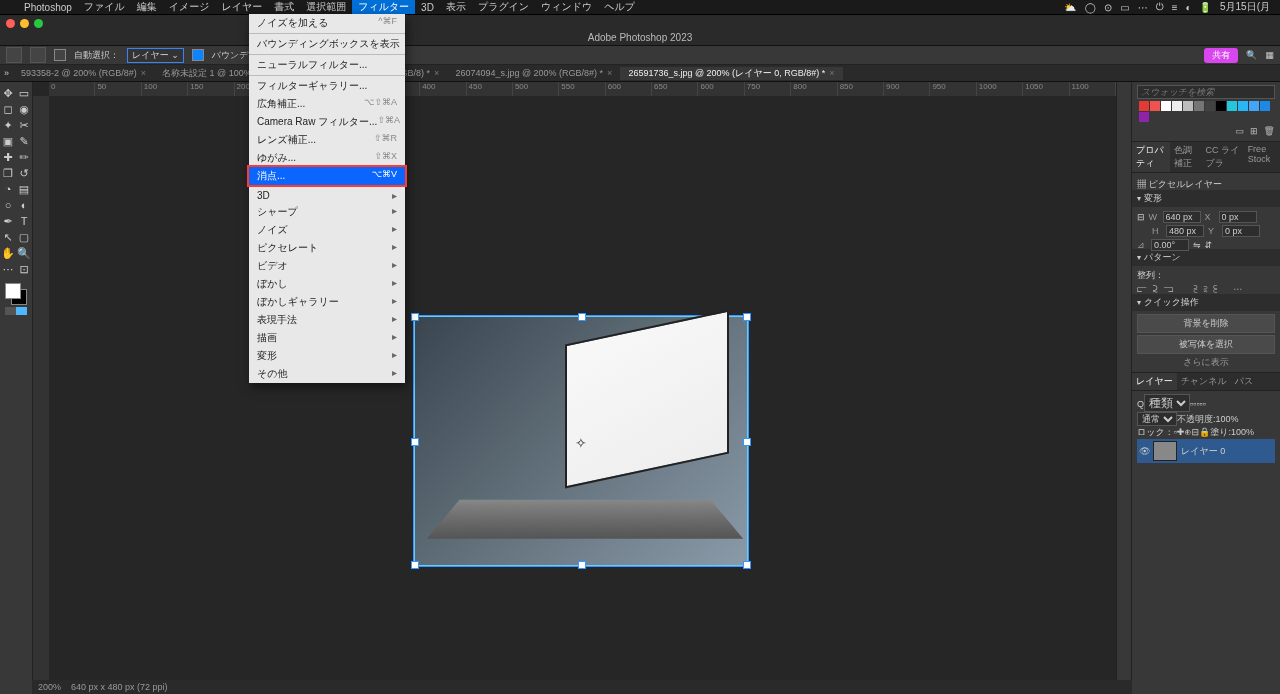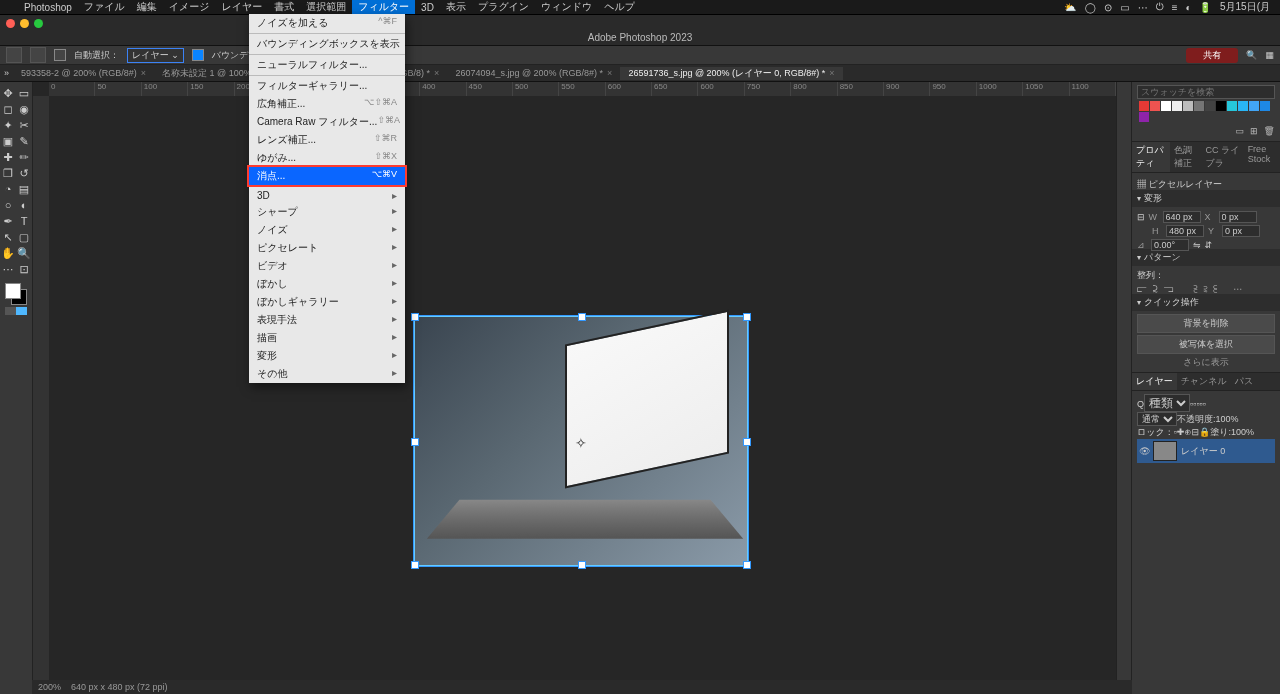--- a/index.html
+++ b/index.html
@@ -11,21 +11,21 @@
 .menubar .sys{padding:0 4px;font-size:10px}
 .traffic{display:flex;gap:5px;padding:2px 6px;background:#2a2a2a;height:12px;align-items:center}
 .traffic span{width:9px;height:9px;border-radius:50%}
 .tl-r{background:#ff5f56}.tl-y{background:#ffbd2e}.tl-g{background:#27c93f}
 .titlebar{height:14px;background:#2a2a2a;color:#bbb;text-align:center;font-size:10px;line-height:14px;border-bottom:1px solid #111}
 .optbar{height:18px;background:#383838;border-bottom:1px solid #222;display:flex;align-items:center;padding:0 6px;gap:8px;font-size:9px}
 .optbar .ico{width:14px;height:14px;background:#444;border:1px solid #555}
 .optbar .chk{width:10px;height:10px;border:1px solid #888;background:#444}
 .optbar .sel{background:#333;border:1px solid #3b82f6;padding:0 4px;font-size:9px}
 .optbar .spacer{flex:1}
-.optbar .share{background:#7f1d1d;color:#fff;padding:1px 17px;border-radius:3px;font-size:9px}
+.optbar .share{background:#d946ef;color:#fff;padding:1px 8px;border-radius:3px;font-size:9px}
 .tabs{height:16px;background:#2a2a2a;display:flex;align-items:center;font-size:9px;border-bottom:1px solid #111}
 .tabs .tab{padding:0 8px;color:#999;display:flex;align-items:center;gap:4px}
 .tabs .tab.active{background:#383838;color:#eee}
 .tabs .tab .x{cursor:pointer;color:#777}
 .body{display:flex;height:calc(694px - 14px - 12px - 14px - 18px - 16px)}
 .tools{width:32px;background:#383838;border-right:1px solid #222;display:flex;flex-direction:column;align-items:center;padding-top:3px;gap:0}
 .tools .row{display:flex;gap:0}
 .tools .t{width:16px;height:16px;display:flex;align-items:center;justify-content:center;font-size:11px;color:#ccc;cursor:pointer}
 .tools .sw{margin-top:6px;position:relative;width:22px;height:22px}
 .tools .sw .fg{position:absolute;top:0;left:0;width:14px;height:14px;background:#fff;border:1px solid #888}
@@ -250,21 +250,21 @@
         <span class="handle" style="left:50%;bottom:-4px;margin-left:-3px"></span>
         <span class="handle" style="right:-4px;bottom:-4px"></span>
       </div>
     </div>
   </div>
 
   <div class="rslide"></div>
 
   <div class="right">
     <div class="panel">
-      <input style="width: 100%; background: rgb(45, 45, 45); border: 1px solid rgb(85, 85, 85); color: rgb(204, 204, 204); font-size: 9px; padding: 1px 3px; box-sizing: border-box;" placeholder="スウォッチを検索">
+      <input style="width: 100%; background: rgb(45, 45, 45); border: 1px solid rgb(85, 85, 85); color: rgb(204, 204, 204); font-size: 9px; padding: 1px 3px; box-sizing: border-box; font-style: italic;" placeholder="スウォッチを検索">
       <div class="swatches" id="swatchGrid">
           <span style="background: rgb(229, 57, 53);"></span>
           <span style="background: rgb(239, 83, 80);"></span>
           <span style="background: rgb(255, 255, 255);"></span>
           <span style="background: rgb(238, 238, 238);"></span>
           <span style="background: rgb(189, 189, 189);"></span>
           <span style="background: rgb(117, 117, 117);"></span>
           <span style="background: rgb(66, 66, 66);"></span>
           <span style="background: rgb(0, 0, 0);"></span>
           <span style="background: rgb(38, 198, 218);"></span>

